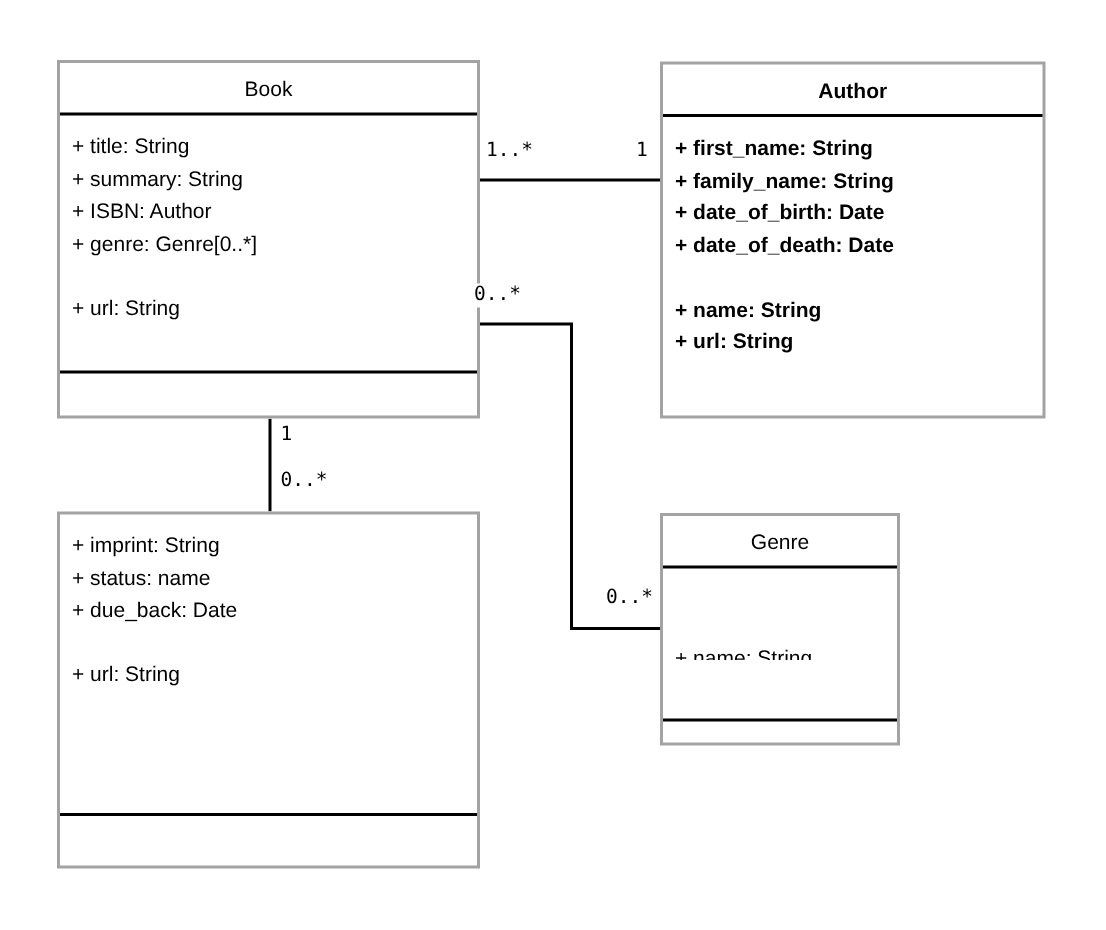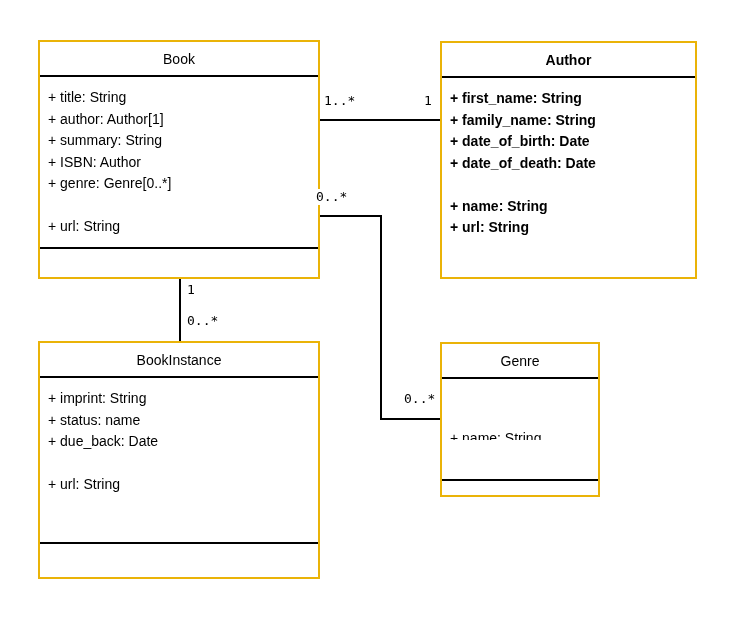--- a/index.html
+++ b/index.html
@@ -18,21 +18,21 @@
   svg.connectors {
     position: absolute; left: 0; top: 0;
     width: 737px; height: 620px;
   }
   svg.connectors path {
     stroke: #000000; stroke-width: 2px; fill: none;
   }
   .uml-class {
     position: absolute;
     background: #ffffff;
-    border: 2px solid #eab308;
+    border: 2px solid #a3a3a3;
     display: flex;
     flex-direction: column;
   }
   .uml-title {
     height: 35px;
     flex: 0 0 35px;
     border-bottom: 2px solid #000000;
     display: flex;
     align-items: center;
     justify-content: center;
@@ -83,21 +83,20 @@
   <svg class="connectors" viewBox="0 0 737 620">
     <path d="M 320 120 H 440"></path>
     <path d="M 180 279 V 341"></path>
     <path d="M 320 216 H 381 V 419 H 440"></path>
   </svg>
 
   <div class="uml-class" id="box-book">
     <div class="uml-title">Book</div>
     <div class="uml-attrs">
         <div class="attr-line">+ title: String</div>
-        <div class="attr-line">+ author: Author[1]</div>
         <div class="attr-line">+ summary: String</div>
         <div class="attr-line">+ ISBN: Author</div>
         <div class="attr-line">+ genre: Genre[0..*]</div>
         <div class="attr-line"></div>
         <div class="attr-line">+ url: String</div>
       </div>
     <div class="uml-empty"></div>
   </div>
 
   <div class="uml-class" id="box-author">
@@ -107,21 +106,20 @@
         <div class="attr-line">+ family_name: String</div>
         <div class="attr-line">+ date_of_birth: Date</div>
         <div class="attr-line">+ date_of_death: Date</div>
         <div class="attr-line"></div>
         <div class="attr-line">+ name: String</div>
         <div class="attr-line">+ url: String</div>
       </div>
   </div>
 
   <div class="uml-class" id="box-bookinstance">
-    <div class="uml-title">BookInstance</div>
     <div class="uml-attrs">
         <div class="attr-line">+ imprint: String</div>
         <div class="attr-line">+ status: name</div>
         <div class="attr-line">+ due_back: Date</div>
         <div class="attr-line"></div>
         <div class="attr-line">+ url: String</div>
       </div>
     <div class="uml-empty"></div>
   </div>
 

